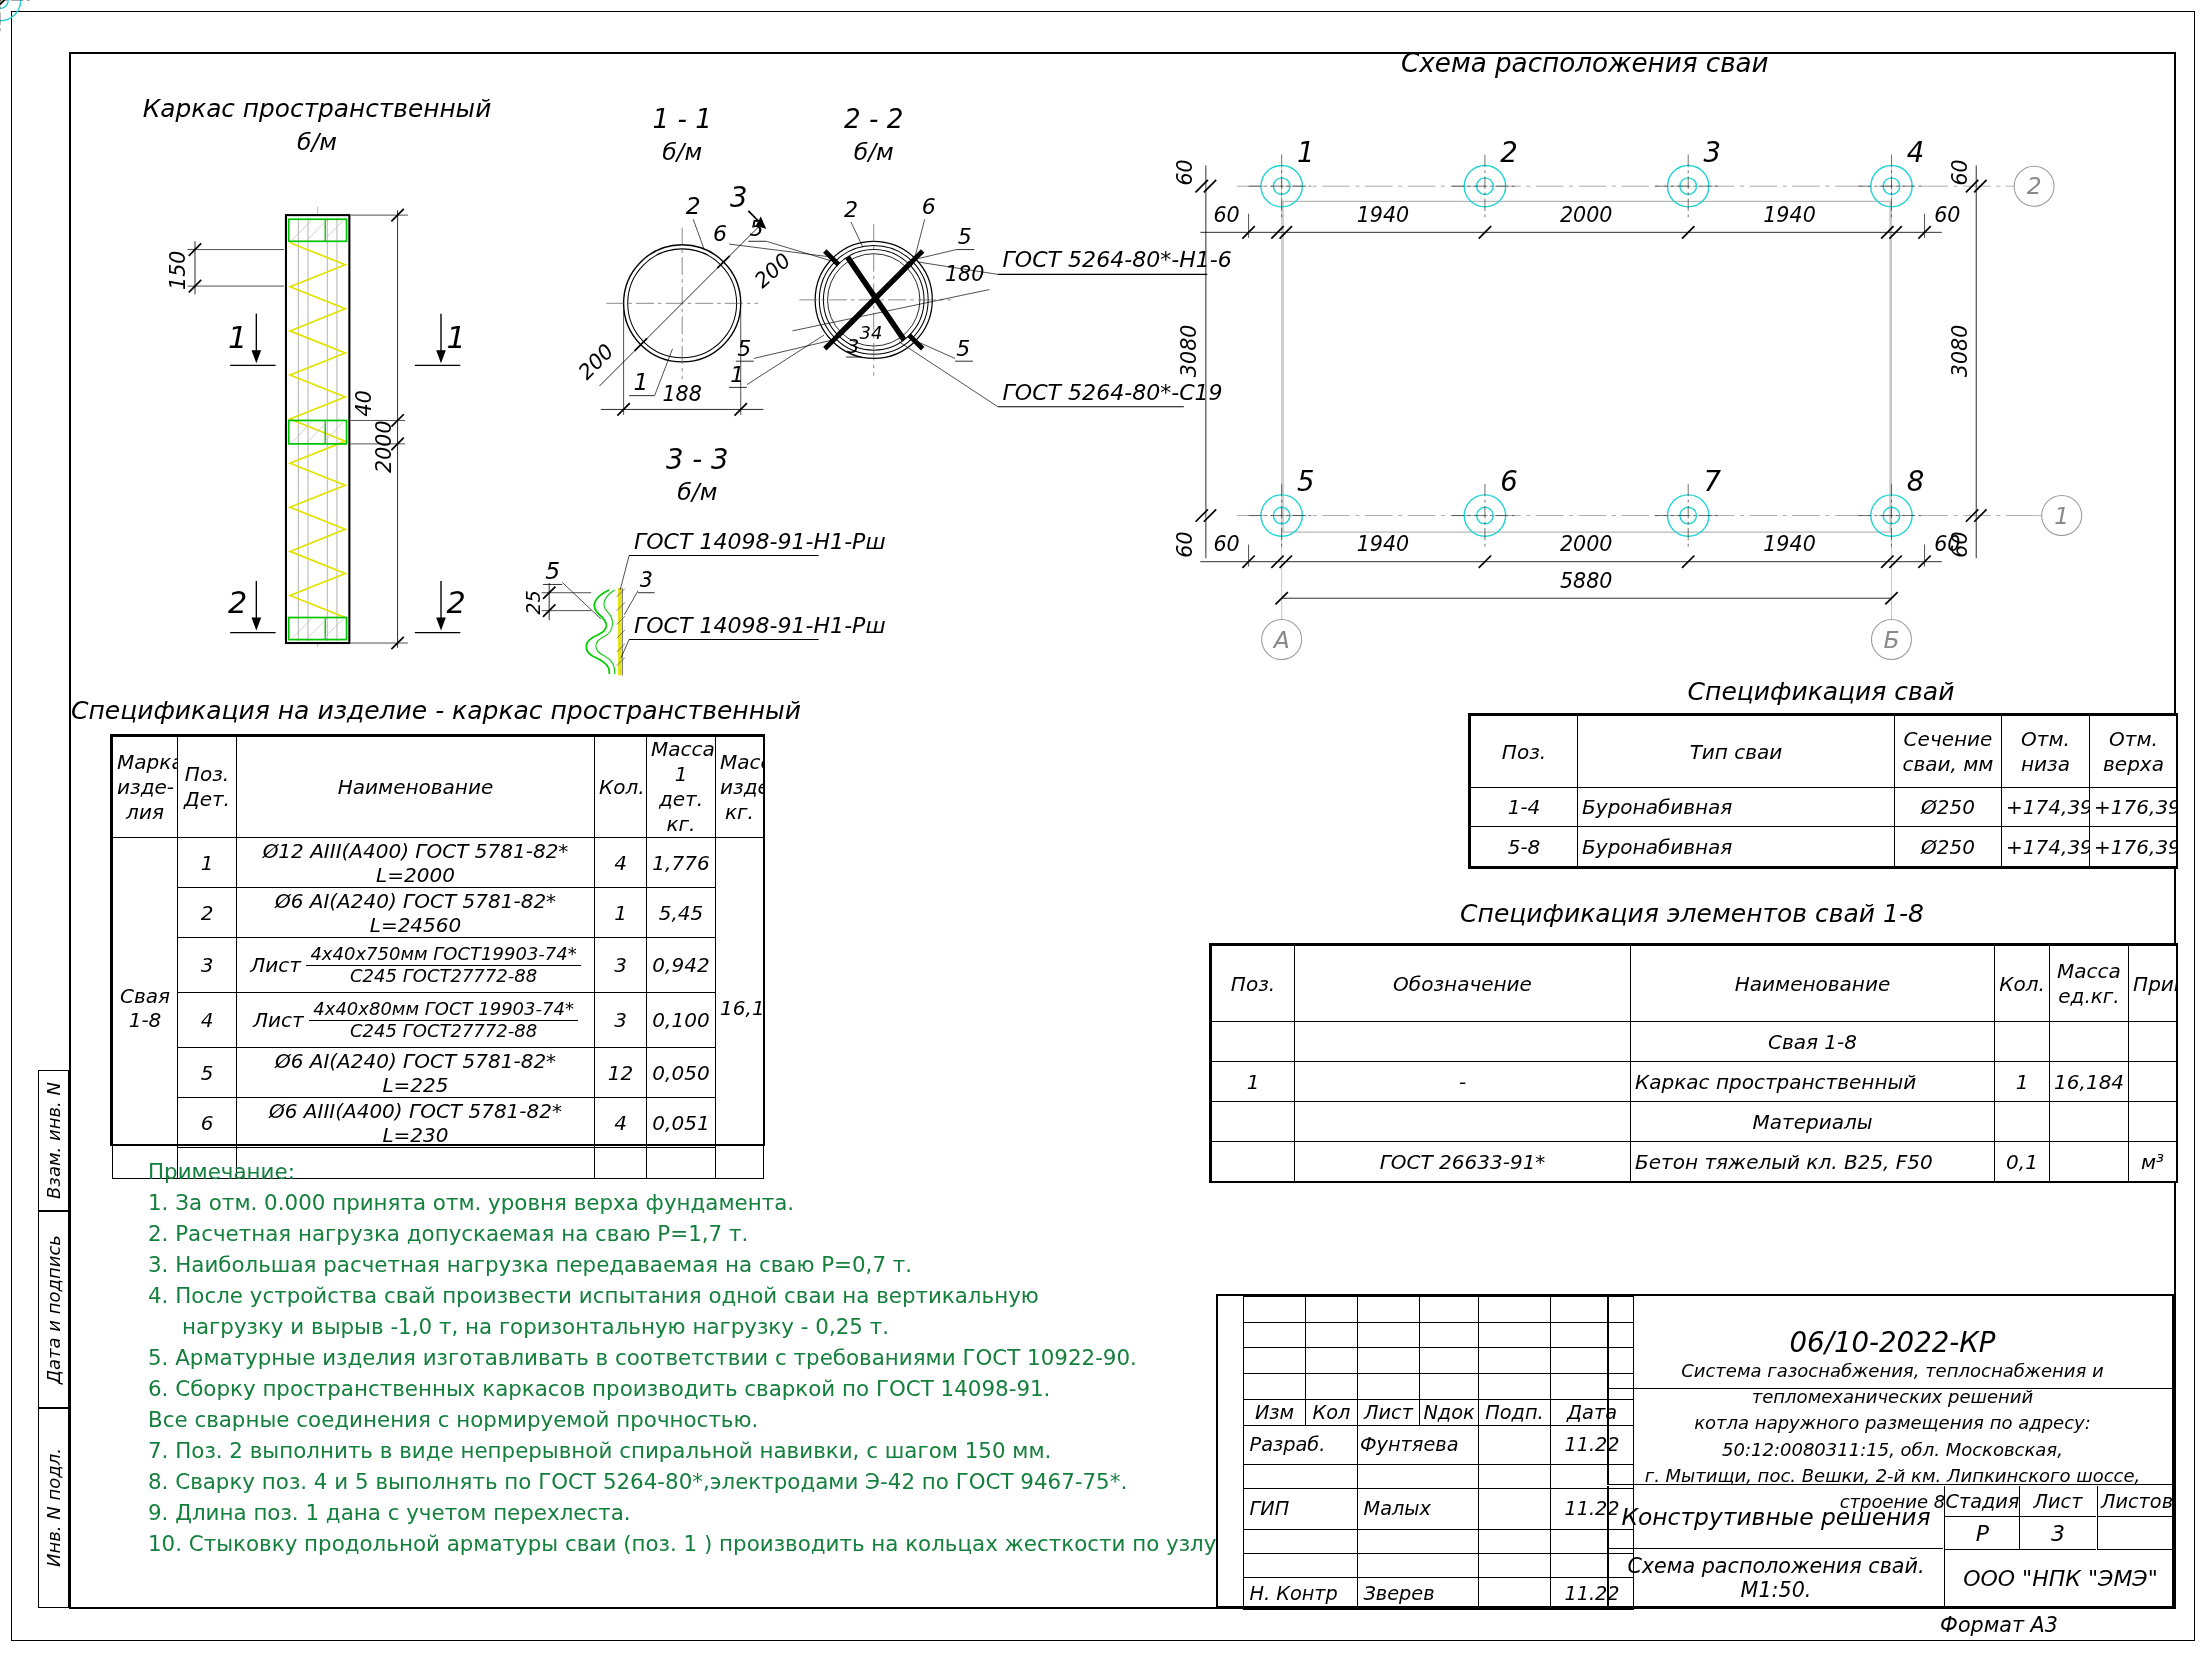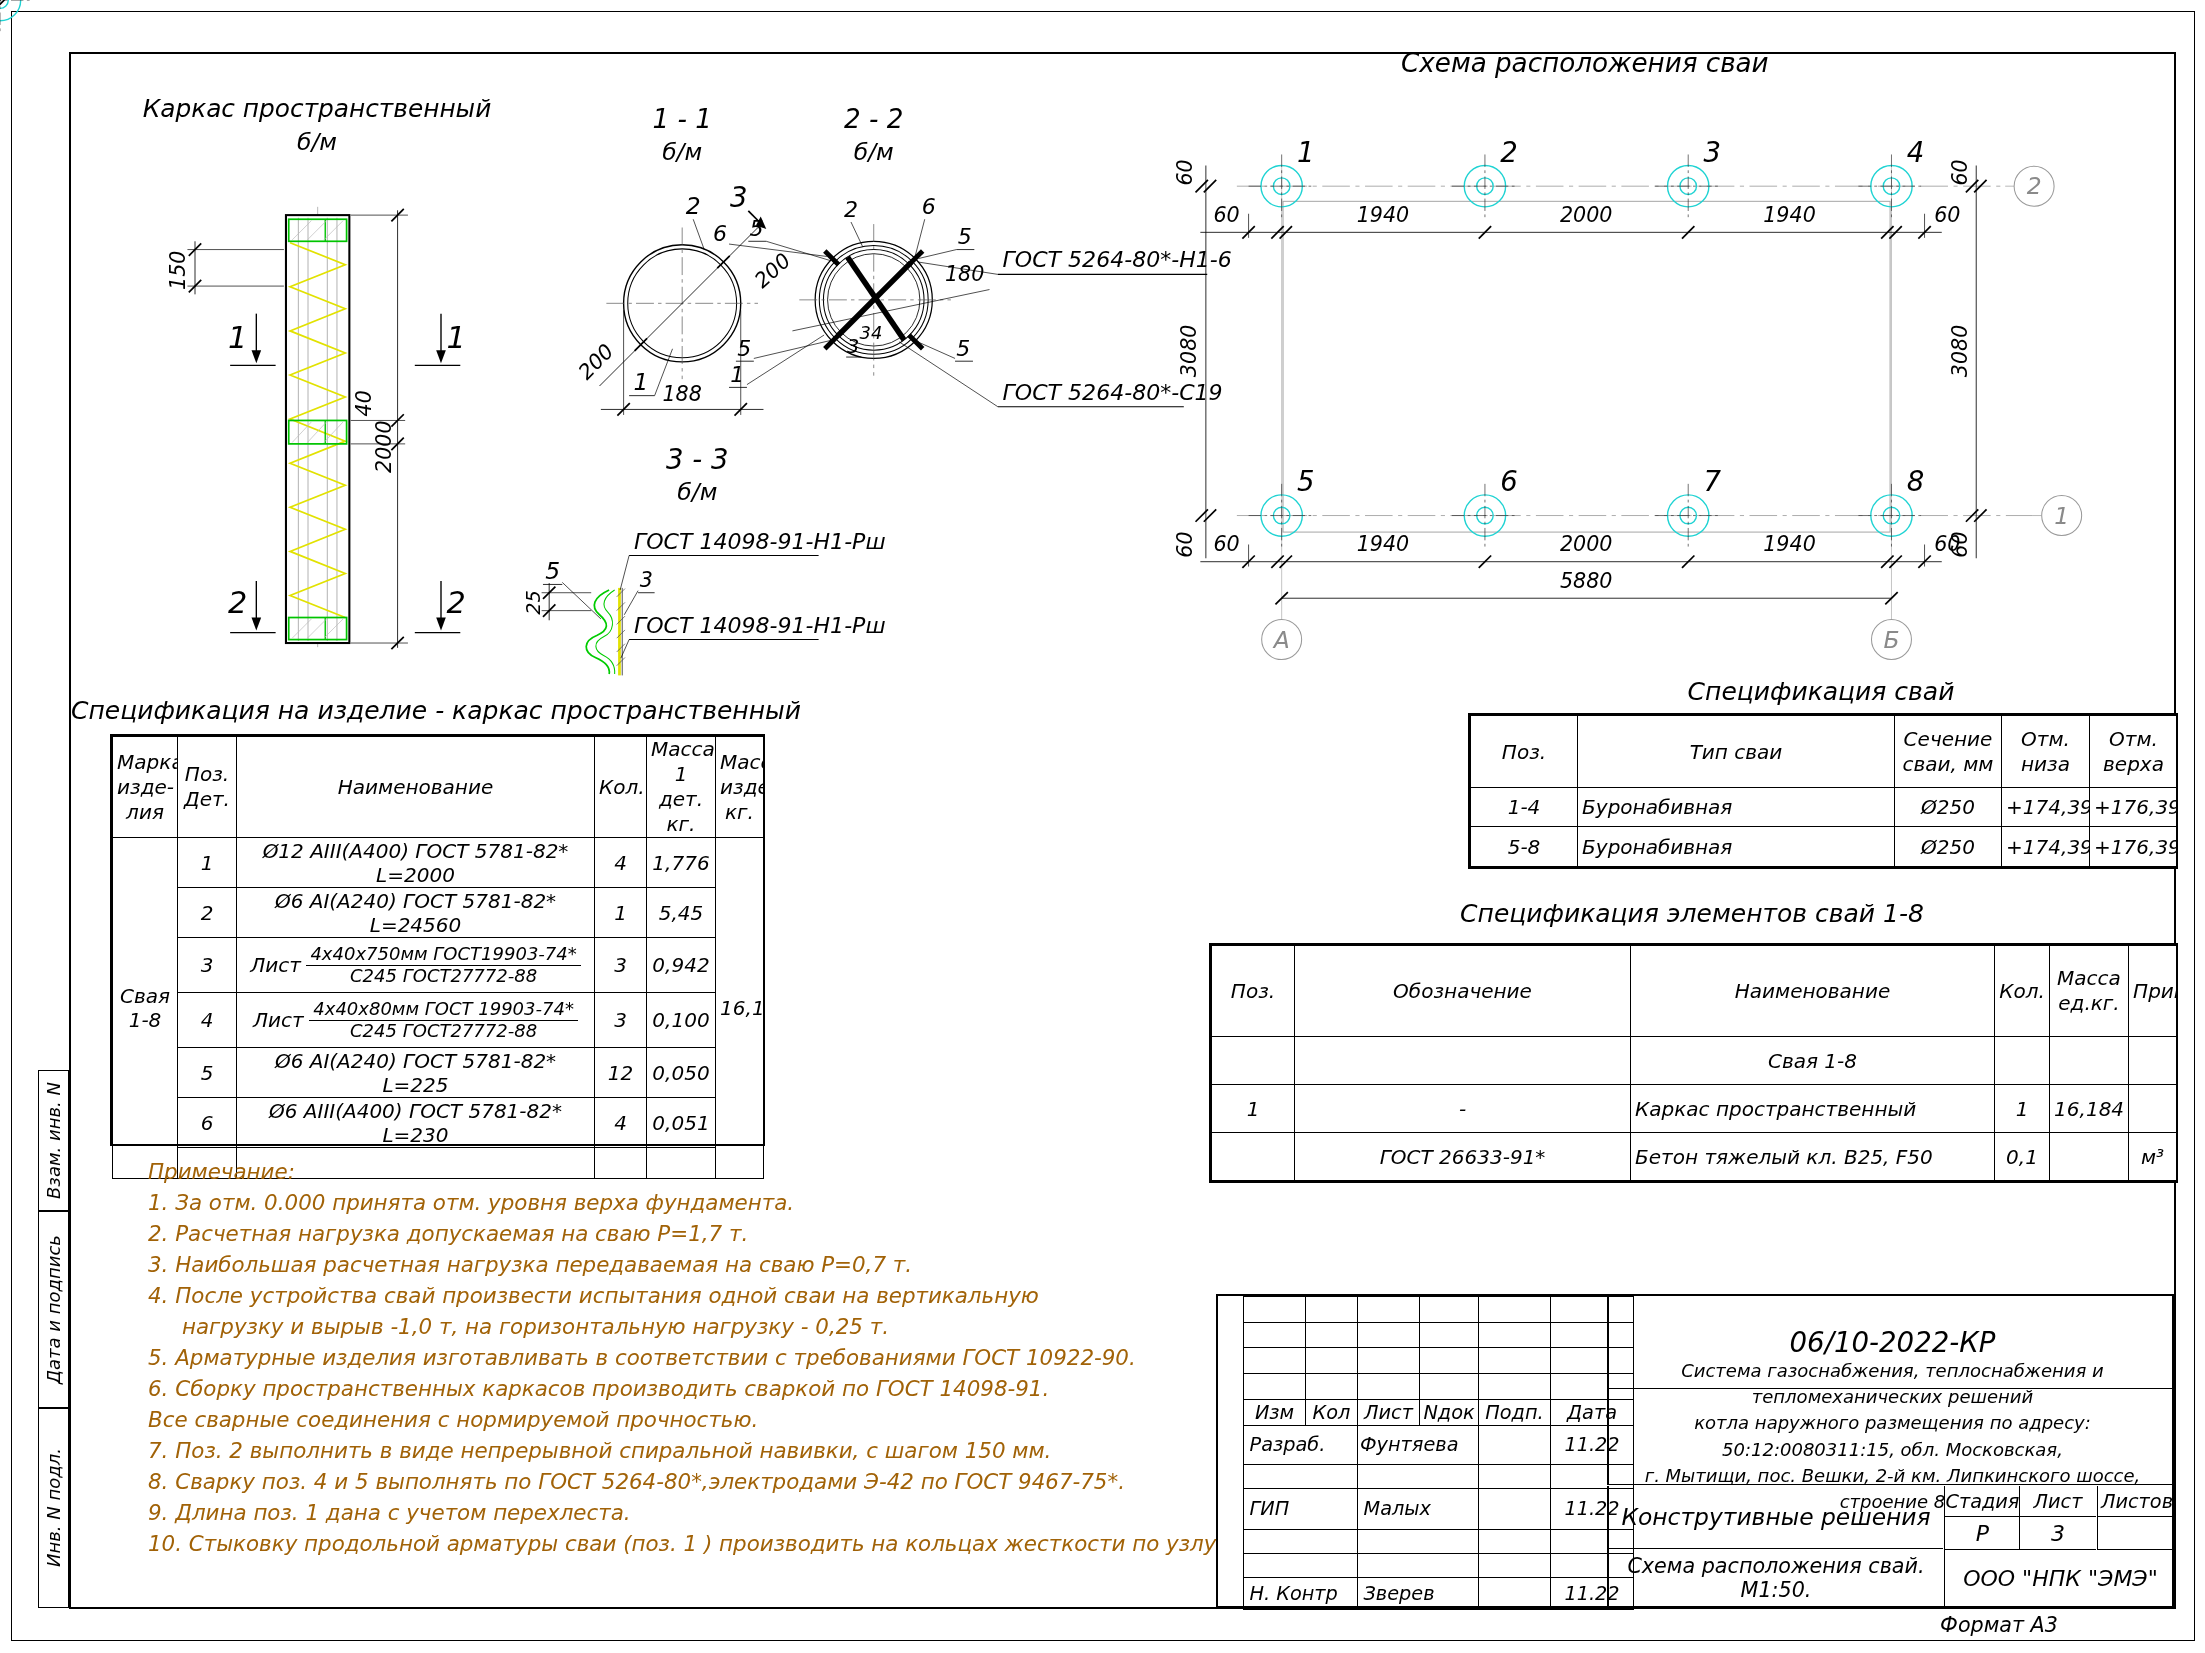--- a/index.html
+++ b/index.html
@@ -15,21 +15,21 @@
   
   .gwrap{position:absolute;border:2.1px solid #000;background:#fff;}
   table.gtab{border-collapse:collapse;table-layout:fixed;width:100%;height:100%;font-style:italic;font-size:20px;}
   table.gtab td{border:1.4px solid #000;text-align:center;vertical-align:middle;padding:0 4.1px;overflow:hidden;}
   .pre{white-space:pre-line;line-height:1.25;}
   .frac{display:inline-block;vertical-align:middle;font-size:18px;line-height:1.15;}
   .frac .num{display:block;border-bottom:1.4px solid #000;padding:0 4.1px;}
   .frac .den{display:block;padding:0 4.1px;}
   .fprefix{display:inline-block;vertical-align:middle;margin-right:5.5px;}
   
-  .notes{position:absolute;left:148px;top:1159px;width:923px;font-style:italic;font-size:21.4px;color:#a16207;}
+  .notes{position:absolute;left:148px;top:1159px;width:923px;font-size:21.4px;color:#15803d;}
   .notes div{height:31px;white-space:nowrap;}
   .notes .indent{padding-left:34px;}
   
   .tb{position:absolute;left:1216px;top:1294px;width:958px;height:314px;border:2.1px solid #000;box-sizing:border-box;background:#fff;}
   .tb .cell{position:absolute;box-sizing:border-box;font-style:italic;display:flex;align-items:center;justify-content:center;text-align:center;}
   table.tbgrid{border-collapse:collapse;table-layout:fixed;width:389px;font-style:italic;font-size:19.3px;}
   table.tbgrid td{border:1.4px solid #000;text-align:center;vertical-align:middle;padding:0;overflow:hidden;white-space:nowrap;}
   
   .strip-cell{position:absolute;left:38px;width:31px;border:1.4px solid #000;box-sizing:border-box;background:#fff;}
   .vtext{writing-mode:vertical-rl;transform:rotate(180deg);width:100%;height:100%;display:flex;align-items:center;justify-content:center;font-style:italic;font-size:18px;white-space:nowrap;}
@@ -509,20 +509,28 @@
       <tr style="height:40px">
         <td>1</td>
         <td>-</td>
         <td style="text-align:left">Каркас пространственный</td>
         <td>1</td>
         <td>16,184</td>
         <td></td>
       </tr>
       <tr style="height:40px">
         <td></td>
+        <td></td>
+        <td>Материалы</td>
+        <td></td>
+        <td></td>
+        <td></td>
+      </tr>
+      <tr style="height:40px">
+        <td></td>
         <td>ГОСТ 26633-91*</td>
         <td style="text-align:left">Бетон тяжелый кл. В25, F50</td>
         <td>0,1</td>
         <td></td>
         <td>м³</td>
       </tr>
     </tbody>
       </table>
   </div>
 

